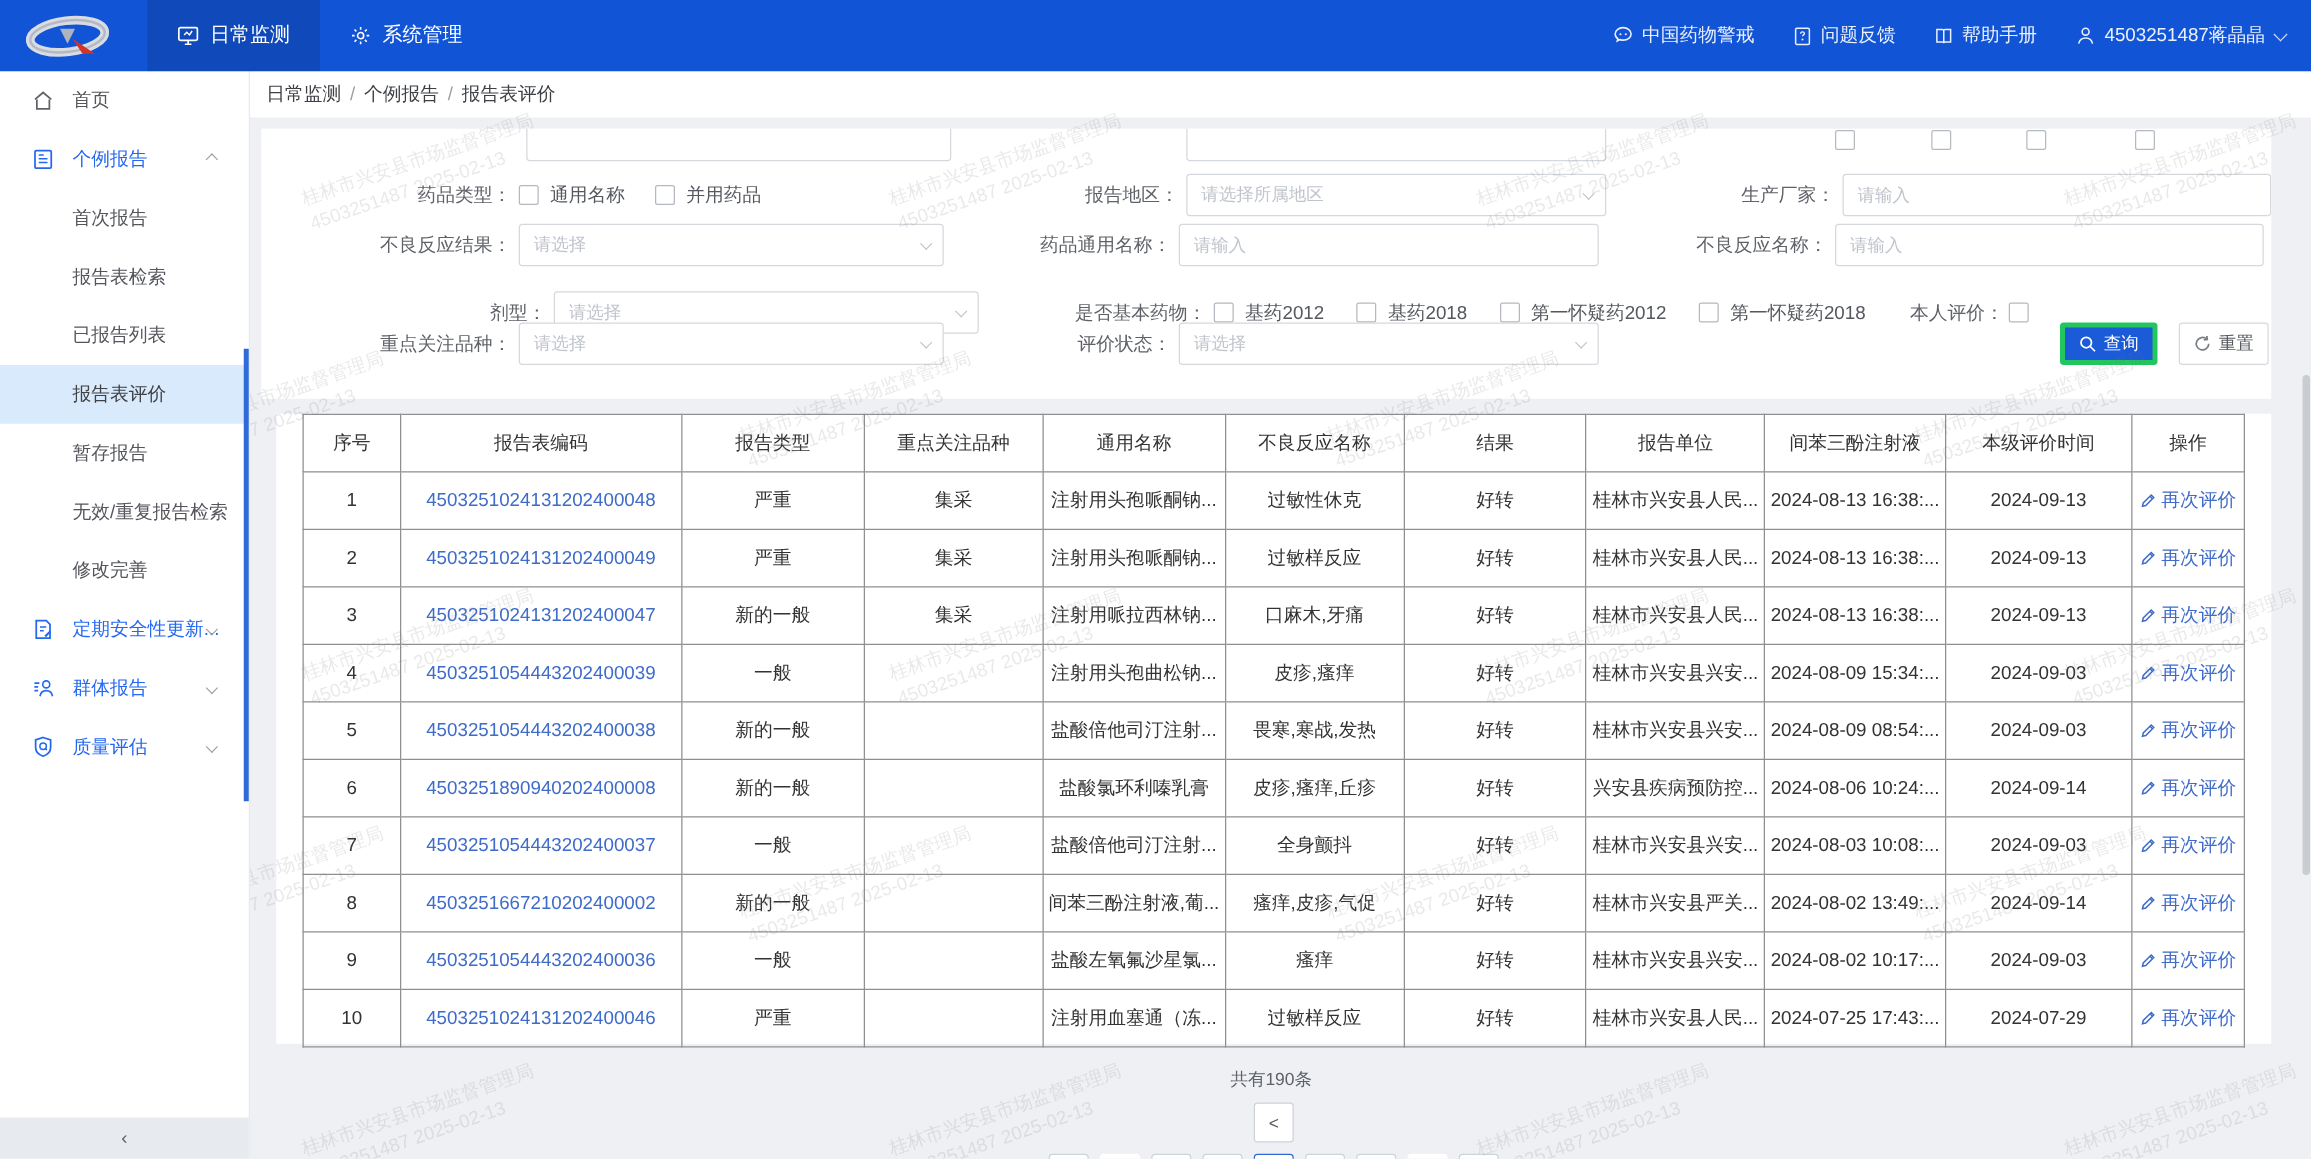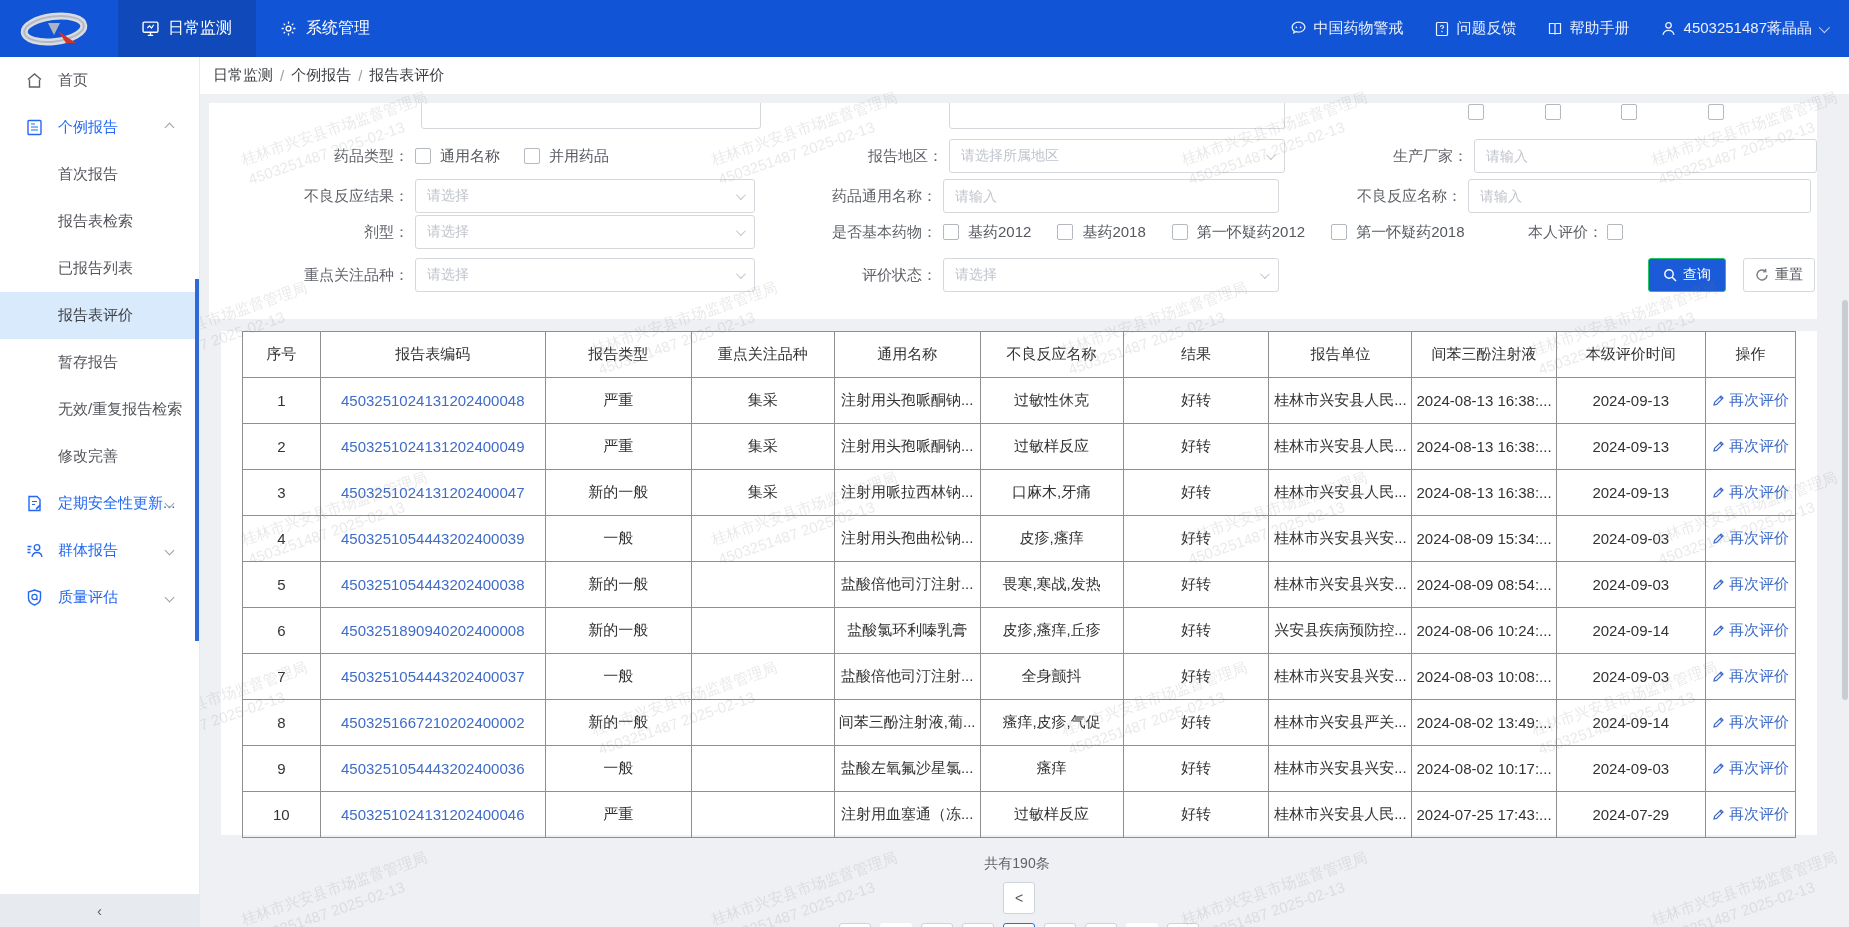--- a/index.html
+++ b/index.html
@@ -45,21 +45,21 @@
   .f-label.w3 { width:183px; }
   .f-field { height:34px; border:1px solid #d5d8dd; border-radius:3px; background:#fff; display:flex; align-items:center; padding:0 11px; margin-left:6px; flex:0 0 auto; }
   .f-field .ph, input::placeholder { color:#c0c4cc; font-size:14px; }
   input.f-field { color:#555; font-size:14px; outline:none; }
   .w-left { width:340px; } .w-mid { width:336px; } .w-right { width:343px; }
   .sel-caret { margin-left:auto; width:7px; height:7px; border-right:1.6px solid #c0c4cc; border-bottom:1.6px solid #c0c4cc; transform:rotate(45deg) translateY(-2px); }
   .cb { width:16px; height:16px; border:1px solid #b4b8bf; border-radius:2px; background:#fff; flex:0 0 auto; cursor:pointer; }
   .cb-wrap { display:flex; align-items:center; }
   .cb-wrap .cb-label { margin-left:9px; color:#55585e; font-size:15px; white-space:nowrap; }
   .btn { height:34px; border-radius:3px; display:flex; align-items:center; justify-content:center; gap:6px; font-size:14px; cursor:pointer; position:absolute; top:0; }
-  .btn-primary { left:1439px; width:78px; background:#1c5bd8; color:#fff; border:1px solid #22c55e; }
+  .btn-primary { left:1439px; width:78px; background:#1c5bd8; color:#fff; border:4px solid #22c55e; }
   .btn-plain { left:1534px; width:72px; background:#fff; color:#55585e; border:1px solid #d5d8dd; }
 
   
   .table-card { position:relative; margin:12px 32px 0 21px; height:504px; background:#fff; padding:0 21px; }
   table.rpt { width:100%; border-collapse:collapse; table-layout:fixed; }
   .rpt th, .rpt td { border:1px solid #8f8f8f; height:46px; text-align:center; font-size:15px; font-weight:400; color:#333; padding:0 4px; overflow:hidden; white-space:nowrap; }
   .rpt th { background:#fff; }
   .rpt a.code-link { color:#3f6cc9; text-decoration:none; cursor:pointer; }
   .rpt .action-link { color:#3f6cc9; cursor:pointer; display:inline-flex; align-items:center; gap:4px; }
 
@@ -258,21 +258,21 @@
       <div class="f-field w-left">
           <span class="ph">请选择</span>
           <span class="sel-caret"></span>
         </div>
       <span class="f-label w2">药品通用名称：</span>
       <input class="f-field w-mid" placeholder="请输入" style="">
       <span class="f-label w3">不良反应名称：</span>
       <input class="f-field w-right" placeholder="请输入" style="">
     </div>
 
-    <div class="f-row" style="top:112px;">
+    <div class="f-row" style="top:130px;padding-left:28px;">
       <span class="f-label">剂型：</span>
       <div class="f-field w-left">
           <span class="ph">请选择</span>
           <span class="sel-caret"></span>
         </div>
       <span class="f-label w2">是否基本药物：</span>
       <div style="display:flex;align-items:center;gap:26px;margin-left:6px;">
         <span class="cb-wrap">
             <span class="cb"></span>
             <span class="cb-label">基药2012</span>

